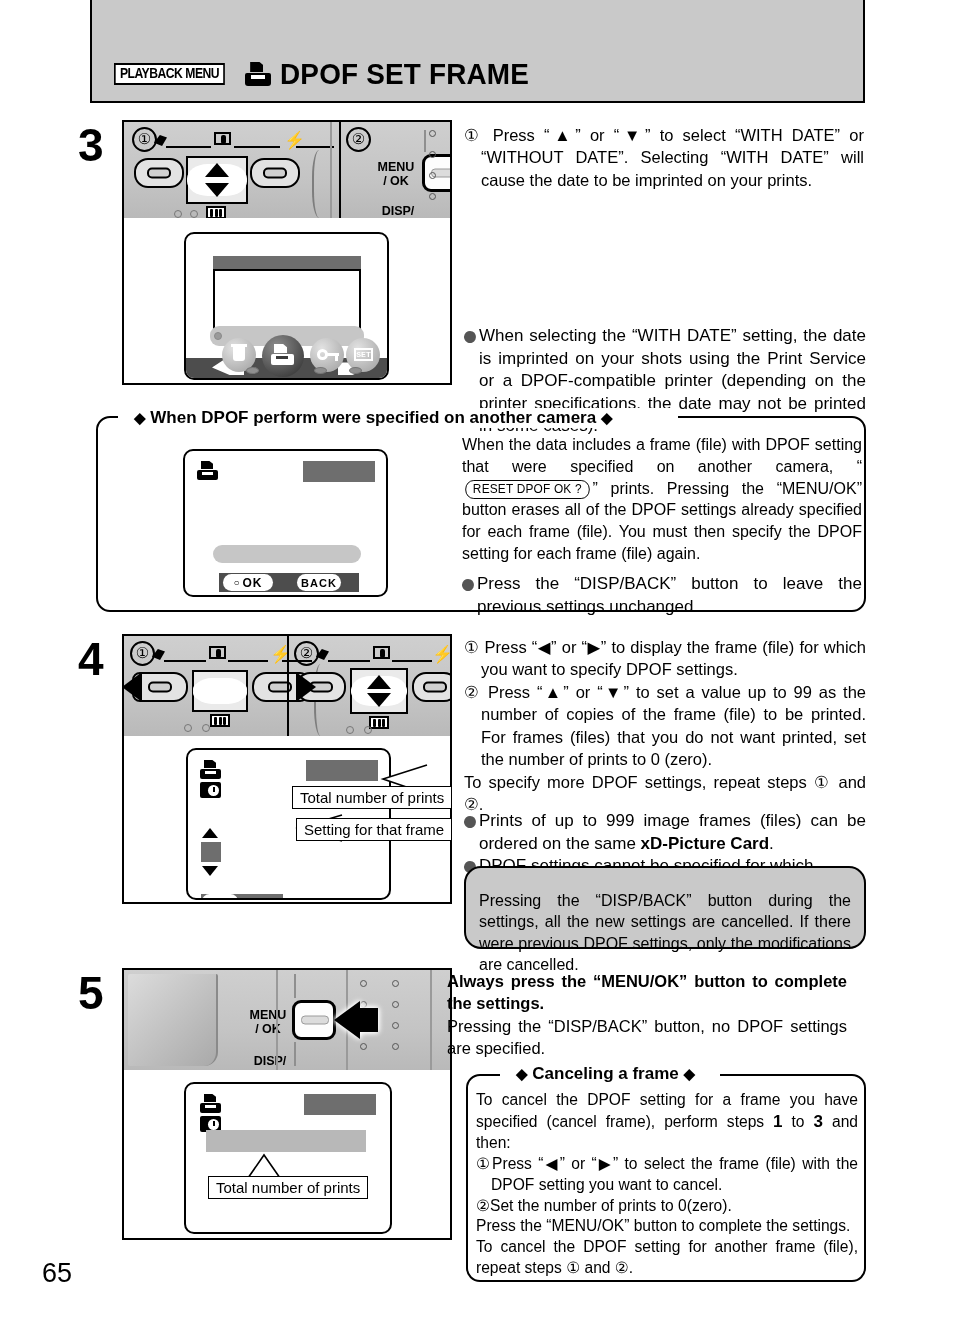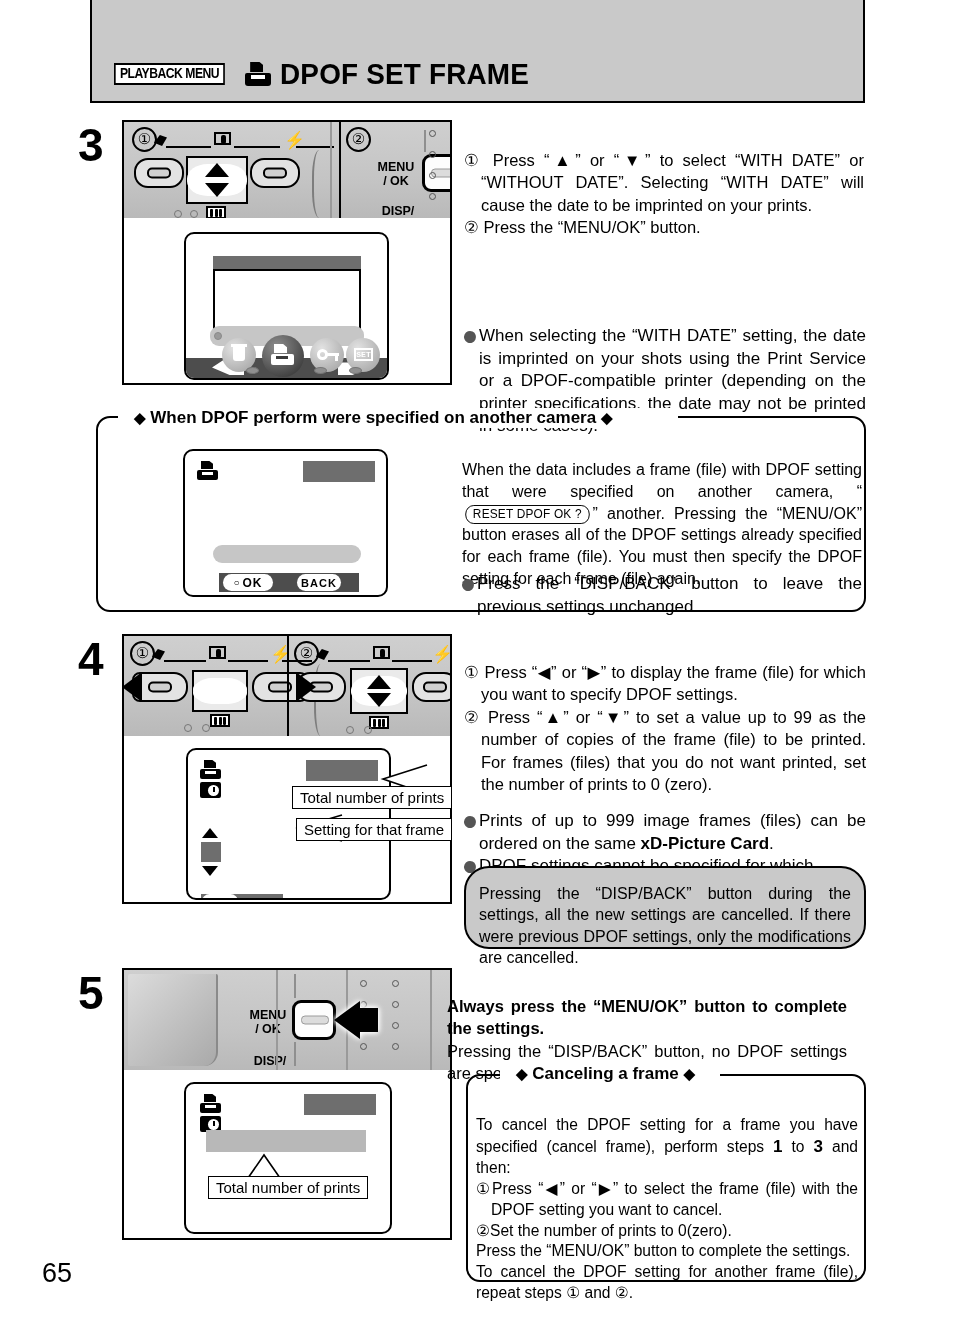--- a/index.html
+++ b/index.html
@@ -94,21 +94,20 @@
     font-weight: bold;
     font-family: "Liberation Sans", sans-serif;
     line-height: 1;
   }
   .body-text {
     position: absolute;
     font-size: 16.5px;
     line-height: 1.36;
     text-align: justify;
     text-justify: inter-word;
-    margin-top: 25px;
   }
   .body-text .hang {
     display: block;
     padding-left: 17px;
     text-indent: -17px;
   }
   .note {
     position: absolute;
     font-size: 17px;
     line-height: 1.33;
@@ -403,23 +402,23 @@
   }
   .sec-title .dia { font-size: 15px; }
   .mask-white {
     position: absolute;
     background: #fff;
   }
   .gray-callout {
     position: absolute;
     background: #c9c9c9;
     border: 2.5px solid #000;
-    border-radius: 25px;
-    box-sizing: border-box;
-    padding: 15px 13px;
+    border-radius: 17px;
+    box-sizing: border-box;
+    padding: 22px 13px;
     font-size: 16px;
     line-height: 1.34;
     text-align: justify;
   }
   .reset-pill {
     display: inline-block;
     border: 1.4px solid #000;
     border-radius: 9px;
     padding: 0px 7px;
     font-size: 12.5px;
@@ -533,21 +532,20 @@
         <span style="position:absolute; left:8px; top:10px; width:19px; height:13px; border:2px solid #fff; box-sizing:border-box; font-size:8px; color:#fff; font-weight:bold; text-align:center; line-height:10px; font-family:Liberation Mono, monospace;">SET</span>
       </div>
       <div class="tiny-circ" style="left:60px; top:133px; width:13px; height:7px; border-radius:50%; background:#8f8f8f; border-color:#777;"></div>
       <div class="tiny-circ" style="left:128px; top:133px; width:13px; height:7px; border-radius:50%; background:#8f8f8f; border-color:#777;"></div>
       <div class="tiny-circ" style="left:163px; top:133px; width:13px; height:7px; border-radius:50%; background:#8f8f8f; border-color:#777;"></div>
     </div>
   </div>
 
   <div class="body-text" style="left:464px; top:124px; width:400px;">
     <span class="hang">① Press “▲” or “▼” to select “WITH DATE” or “WITHOUT DATE”. Selecting “WITH DATE” will cause the date to be imprinted on your prints.</span>
-    <span class="hang">② Press the “MENU/OK” button.</span>
   </div>
 
   <div class="note" style="left:464px; top:325px; width:402px;">
     <span class="n-line"><span class="bang"></span><span>When selecting the “WITH DATE” setting, the date is imprinted on your shots using the Print Service or a DPOF-compatible printer (depending on the printer specifications, the date may not be printed in some cases).</span></span>
   </div>
 
   <div class="sec-frame" style="left:96px; top:416px; width:770px; height:196px;"></div>
   <div class="mask-white" style="left:118px; top:408px; width:560px; height:18px;"></div>
   <div class="sec-title" style="left:126px; top:408px;">
     <span class="dia">◆</span>
@@ -566,21 +564,21 @@
     <div class="dark-strip" style="left:34px; top:122px; width:140px; height:19px;"></div>
     <div class="pill" style="left:38px; top:123px; width:50px; height:17px;">
       <span style="font-size:10px;">○</span>
         <span style="margin-left:2px;">OK</span>
     </div>
     <div class="pill" style="left:112px; top:123px; width:44px; height:17px; font-size:11px;">BACK</div>
   </div>
 
   <div class="body-text" style="left:462px; top:434px; width:400px; font-size:16px;">
     <span>When the data includes a frame (file) with DPOF setting that were specified on another camera,</span>
-    <span>“</span><span class="reset-pill">RESET DPOF OK ?</span><span>” another.</span>
+    <span>“</span><span class="reset-pill">RESET DPOF OK ?</span><span>” prints.</span>
     <span>Pressing the “MENU/OK” button erases all of the DPOF settings already specified for each frame (file). You must then specify the DPOF setting for each frame (file) again.</span>
   </div>
 
   <div class="note" style="left:462px; top:573px; width:400px;">
     <span class="n-line"><span class="bang"></span><span>Press the “DISP/BACK” button to leave the previous settings unchanged.</span></span>
   </div>
 
   <div class="step-num" style="left:78px; top:636px;">4</div>
 
   <div class="fig-box" style="left:122px; top:634px; width:330px; height:270px;">
@@ -661,20 +659,21 @@
 
     <svg class="leader" style="left:160px; top:178px;" width="60" height="32" viewBox="0 0 60 32">
       <path d="M58,1 L14,14 L58,27" stroke="#000" stroke-width="1.6" fill="#fff"></path>
     </svg>
     <div class="callout" style="left:172px; top:182px;">Setting for that frame</div>
   </div>
 
   <div class="body-text" style="left:464px; top:636px; width:402px;">
     <span class="hang">① Press “◀” or “▶” to display the frame (file) for which you want to specify DPOF settings.</span>
     <span class="hang">② Press “▲” or “▼” to set a value up to 99 as the number of copies of the frame (file) to be printed. For frames (files) that you do not want printed, set the number of prints to 0 (zero).</span>
+    <span style="display:block;">To specify more DPOF settings, repeat steps ① and ②.</span>
   </div>
 
   <div class="note" style="left:464px; top:810px; width:402px;">
     <span class="n-line"><span class="bang"></span>Prints of up to 999 image frames (files) can be ordered on the same <b>xD-Picture Card</b>.</span>
     <span class="n-line"><span class="bang"></span><span>DPOF settings cannot be specified for which.</span></span>
   </div>
 
   <div class="gray-callout" style="left:464px; top:866px; width:402px; height:83px;">Pressing the “DISP/BACK” button during the settings, all the new settings are cancelled. If there were previous DPOF settings, only the modifications are cancelled.</div>
 
   <div class="step-num" style="left:78px; top:970px;">5</div>

